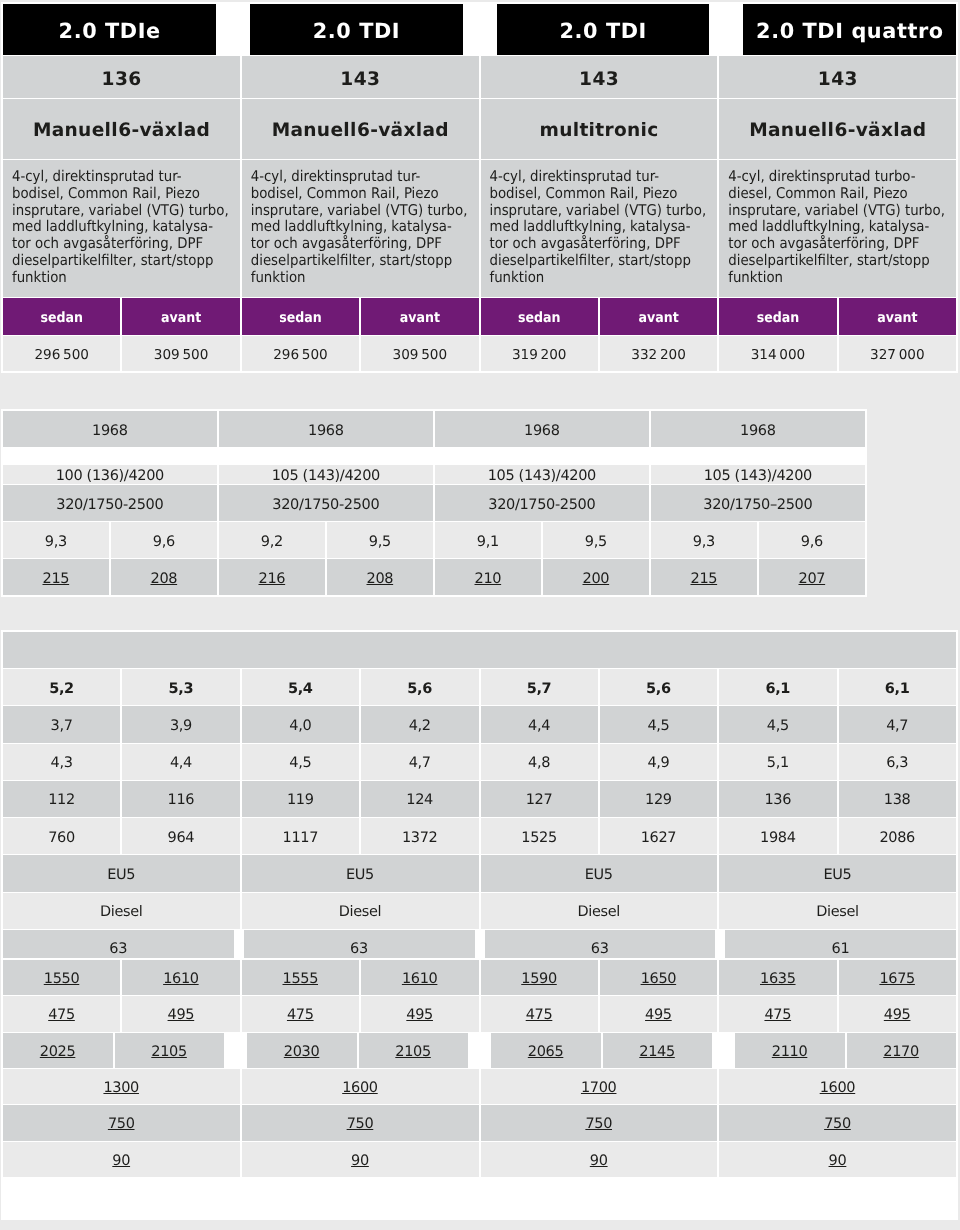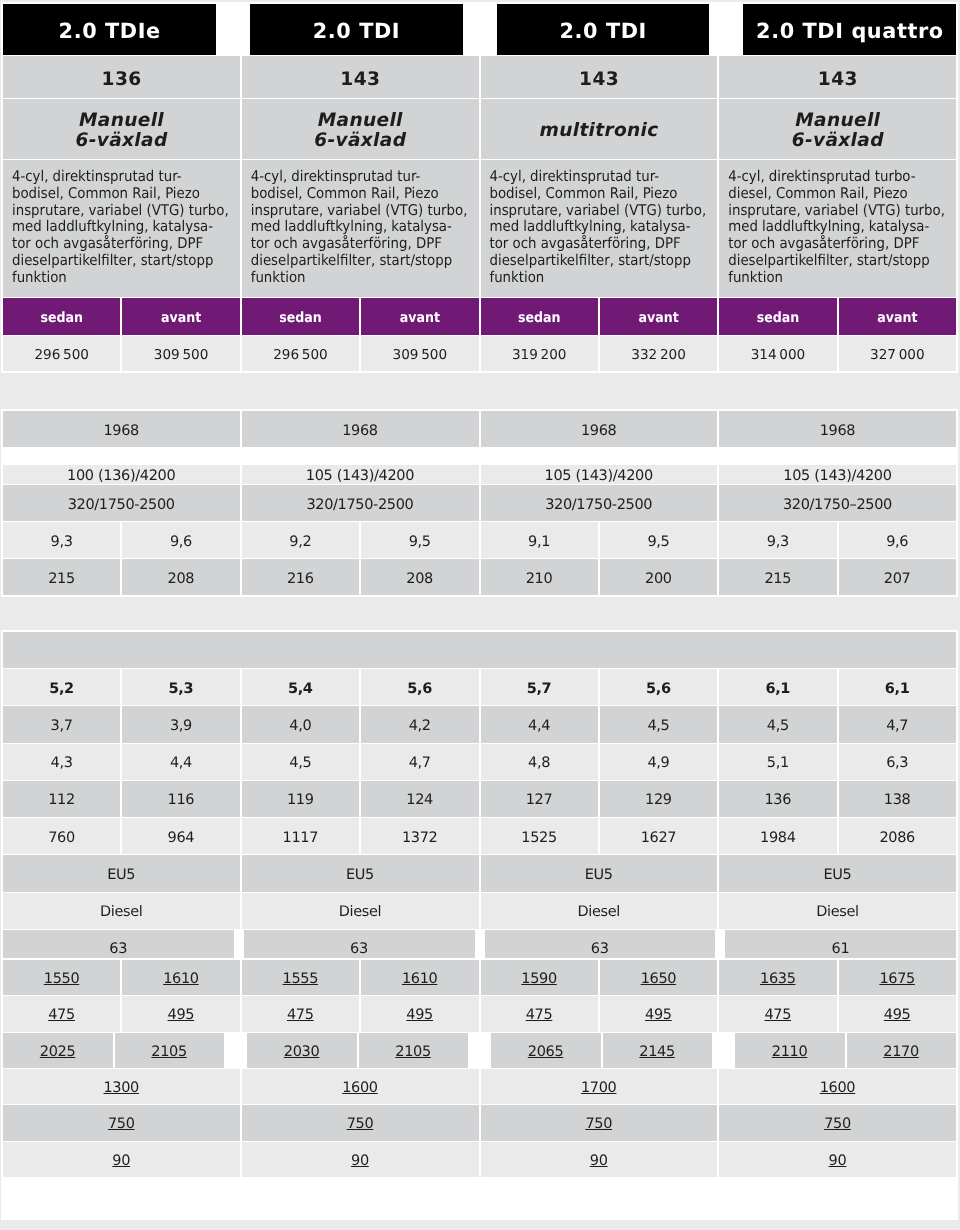--- a/index.html
+++ b/index.html
@@ -22,22 +22,22 @@
   .cell + .cell{margin-left:2px;}
   .grp{display:flex;flex:1 1 0;min-width:0;}
   .grp + .grp{margin-left:2px;}
   .dark{background:#d1d3d4;}
   .light{background:#eaeaea;}
   .hdr{background:#000;color:#fff;}
   .vh{background:#701a75;color:#fff;}
 
   .h-cell{font-size:20.8px;font-weight:bold;letter-spacing:0.6px;text-indent:0.6px;padding-top:3px;}
   .p-cell{font-size:18.6px;font-weight:bold;letter-spacing:0.4px;text-indent:0.4px;padding-top:4px;}
-  .g-cell{font-size:18.6px;font-weight:bold;line-height:20.2px;flex-direction:column;
-          letter-spacing:0.3px;text-indent:0.3px;padding-top:3.5px;font-style:italic;}
+  .g-cell{font-size:18.6px;font-weight:bold;line-height:20.2px;flex-direction:row;
+          letter-spacing:0.3px;text-indent:0.3px;padding-top:3.5px;}
   .d-cell{font-size:14.8px;font-stretch:condensed;line-height:16.8px;
           justify-content:flex-start;align-items:flex-start;
           text-align:left;padding:9px 8px 0 9px;white-space:pre-line;}
   .b-cell{font-size:14px;font-weight:bold;font-stretch:condensed;padding-top:3px;}
   .pr-cell{font-size:13.6px;padding-top:2px;}
   .data-cell{font-size:14.5px;letter-spacing:-0.35px;text-indent:-0.35px;padding-top:3px;}
 </style>
 </head>
 <body>
 
@@ -132,21 +132,21 @@
         <div class="grp">
           <div class="cell light pr-cell">319 200</div>
           <div class="cell light pr-cell">332 200</div>
         </div>
         <div class="grp">
           <div class="cell light pr-cell">314 000</div>
           <div class="cell light pr-cell">327 000</div>
         </div>
       </div>
     </div>
-    <div class="block" style="left:1px;width:957px;top:409px;height:188px;">
+    <div class="block" style="left:1px;width:866px;top:409px;height:188px;">
       <div class="row" style="height:36.0000px;flex:0 0 36.0000px;">
         <div class="cell dark data-cell">1968</div>
         <div class="cell dark data-cell">1968</div>
         <div class="cell dark data-cell">1968</div>
         <div class="cell dark data-cell">1968</div>
       </div>
       <div class="row" style="height:36.0000px;flex:0 0 36.0000px;align-items:flex-end;">
         <div class="cell light data-cell">100 (136)/4200</div>
         <div class="cell light data-cell">105 (143)/4200</div>
         <div class="cell light data-cell">105 (143)/4200</div>
@@ -169,21 +169,21 @@
         </div>
         <div class="grp">
           <div class="cell light data-cell">9,1</div>
           <div class="cell light data-cell">9,5</div>
         </div>
         <div class="grp">
           <div class="cell light data-cell">9,3</div>
           <div class="cell light data-cell">9,6</div>
         </div>
       </div>
-      <div class="row" style="height:36.0000px;flex:0 0 36.0000px;">
+      <div class="row" style="height:36.0000px;flex:0 0 36.0000px;text-decoration:underline;">
         <div class="grp">
           <div class="cell dark data-cell">215</div>
           <div class="cell dark data-cell">208</div>
         </div>
         <div class="grp">
           <div class="cell dark data-cell">216</div>
           <div class="cell dark data-cell">208</div>
         </div>
         <div class="grp">
           <div class="cell dark data-cell">210</div>

